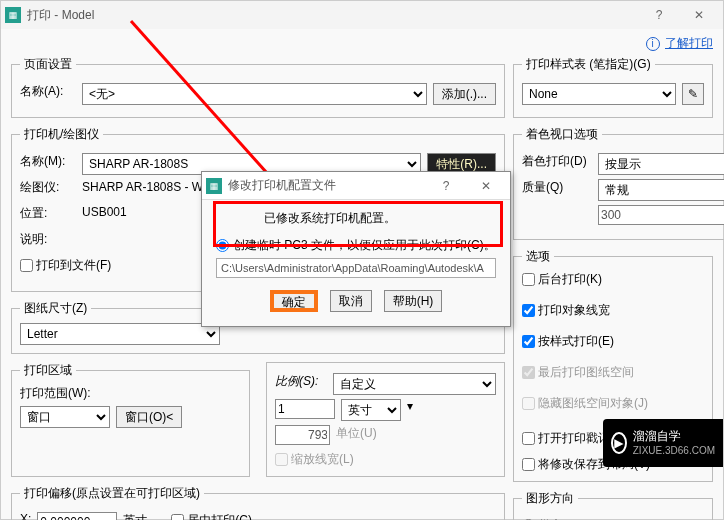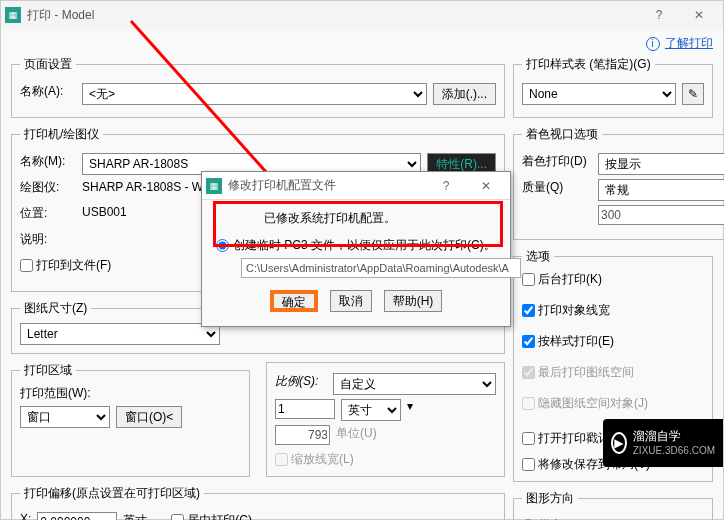--- a/index.html
+++ b/index.html
@@ -18,31 +18,31 @@
   .col-left { flex: 1; }
   .col-right { width: 200px; }
   fieldset { border:1px solid #bbb; padding:6px 8px 8px 8px; margin:0 0 8px 0; }
   legend { padding:0 4px; }
   .row { display:flex; align-items:flex-start; gap:6px; margin:4px 0; min-height:22px;}
   .lbl { width:56px; }
   .lbl-sm { width:52px;font-style:italic;}
   select, input[type=text] { font-family:inherit; font-size:12px; border:1px solid #888; background:#fff; height:20px; padding:1px 2px;}
   select { height:22px;}
   .btn { height:22px; padding:0 8px; border:1px solid #888; background:#efefef; font-family:inherit; font-size:12px;}
-  .btn-dark { background:#222; color:#14b8a6;}
+  .btn-dark { background:#222; color:#fef9c3;}
   .chk { display:flex; align-items:center; gap:3px;}
   .dim { color:#999;}
   .arrow-svg { position:absolute; top:0; left:0; pointer-events:none; z-index:5;}
   
   .modal { position:absolute; top:170px; left:200px; width:310px; background:#f9f9f9; border:1px solid #888; box-shadow:2px 2px 6px rgba(0,0,0,0.3); z-index:10;}
   .modal .titlebar { background:#fff; border-bottom:1px solid #ddd;}
   .modal-body { padding:10px 14px;}
   .modal-body .msg { margin-bottom:10px;margin-left:48px;}
   .radio-row { display:flex; align-items:center; gap:4px; margin:4px 0;}
-  .pathbox { width:100%; border:1px solid #aaa; background:#fff; padding:3px 4px; color:#555; font-size:11px; white-space:nowrap; overflow:hidden; margin-top:4px;margin-left:25px;}
+  .pathbox { width:100%; border:1px solid #aaa; background:#fff; padding:3px 4px; color:#555; font-size:11px; white-space:nowrap; overflow:hidden; margin-top:4px;}
   .modal-btns { display:flex; gap:12px; justify-content:center; margin:12px 0 4px 0;}
   .redbox { position:absolute; border:3px solid #f00; pointer-events:none; z-index:11;}
   .redbox1 { top:200px; left:212px; width:290px; height:46px;}
   .corner-brand { position:absolute; right:0; bottom:52px; width:120px; height:48px; background:#000; color:#fff; border-radius:4px 0 0 4px; display:flex; align-items:center; padding:4px 8px; gap:6px; z-index:20;}
   .corner-brand .play{ width:22px;height:22px;border:2px solid #fff;border-radius:50%;display:flex;align-items:center;justify-content:center;}
   .corner-brand .txt{font-size:12px;line-height:14px;}
   .corner-brand .txt small{font-size:10px;color:#aaa;}
   .a-badge { position:absolute; right:2px; bottom:58px; width:28px; height:28px; border:2px solid #f5a623; border-radius:4px; display:flex; align-items:center; justify-content:center; font-weight:bold; color:#333; background:#fff; z-index:19;}
   .sq-btn { width:22px; height:22px; border:1px solid #888; background:#eee; display:inline-flex; align-items:center; justify-content:center;}
   input[type=checkbox],input[type=radio]{margin:0;}

